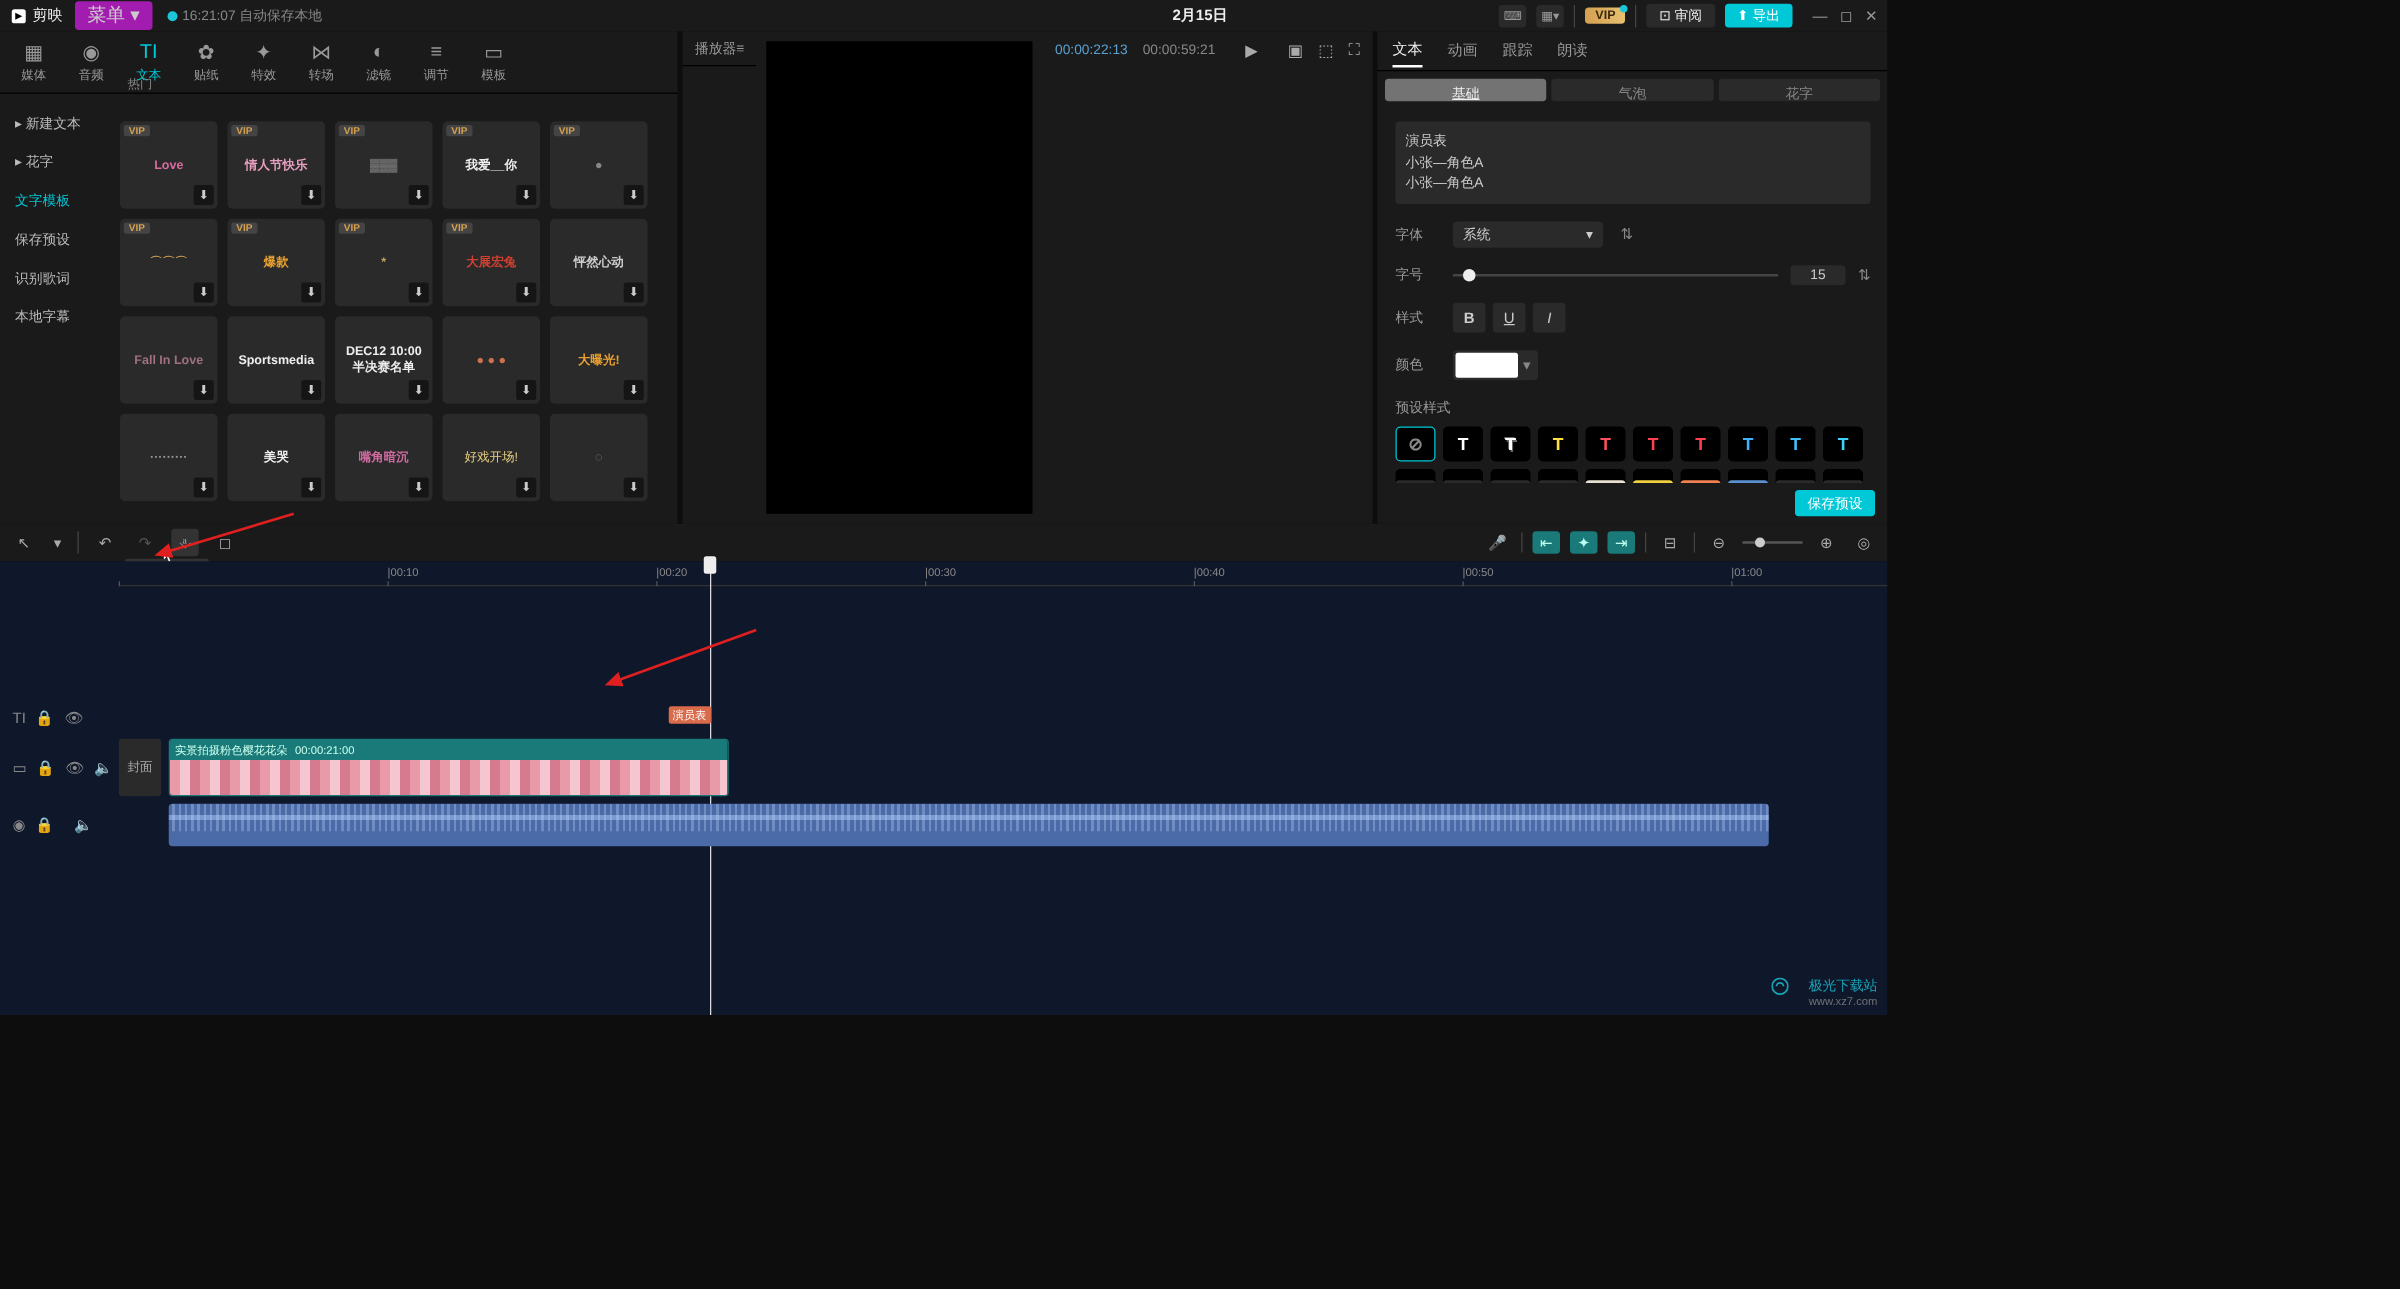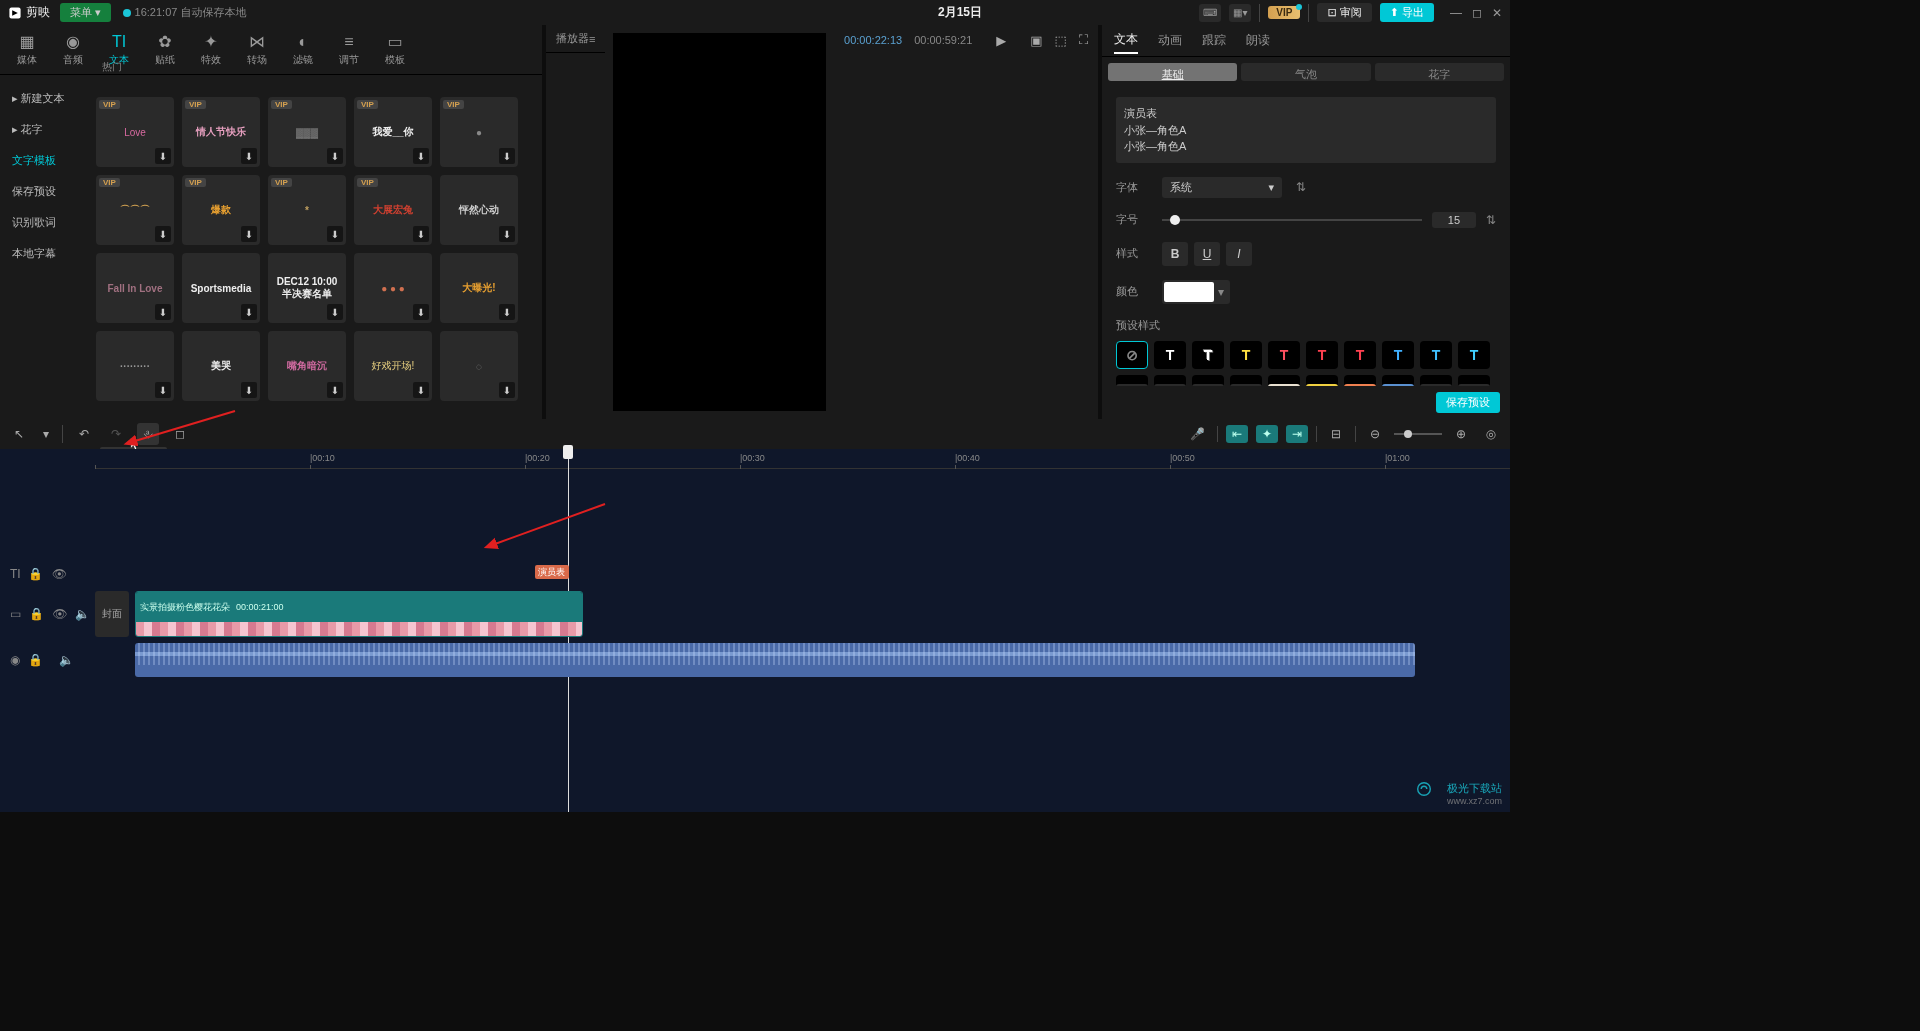--- a/index.html
+++ b/index.html
@@ -1,20 +1,20 @@
 <!DOCTYPE html>
 <html><head>
 <meta charset="utf-8">
 <style>
 * { margin: 0; padding: 0; box-sizing: border-box; }
 body { background: #0d0d0d; color: #ccc; font-family: "Microsoft YaHei", sans-serif; font-size: 12px; overflow: hidden; width: 1510px; height: 812px; }
 .titlebar { height: 25px; background: #1a1a1a; display: flex; align-items: center; padding: 0 8px; }
 .logo { display: flex; align-items: center; gap: 4px; font-size: 12px; color: #eee; }
 .logo svg { width: 14px; height: 14px; }
-.menu-btn { background: #15803d; color: #ccc; padding: 2px 10px; border-radius: 3px; margin-left: 10px; font-size: 11px; text-align: right; }
+.menu-btn { background: #a21caf; color: #ccc; padding: 2px 10px; border-radius: 3px; margin-left: 10px; font-size: 15px; text-align: right; }
 .autosave { color: #888; font-size: 11px; margin-left: 12px; display: flex; align-items: center; gap: 4px; }
 .autosave-dot { width: 8px; height: 8px; background: #1bc6d8; border-radius: 50%; }
 .project-title { position: absolute; left: 50%; transform: translateX(-50%); color: #eee; font-size: 12px; font-weight: bold; }
 .titlebar-right { margin-left: auto; display: flex; align-items: center; gap: 8px; }
 .tb-icon { width: 22px; height: 18px; background: #2a2a2a; border-radius: 3px; display: flex; align-items: center; justify-content: center; color: #999; font-size: 10px; }
 .vip-badge { background: linear-gradient(90deg, #d4a050, #e8c070); color: #3a2a10; padding: 1px 8px; border-radius: 3px; font-size: 10px; font-weight: bold; position: relative; }
 .vip-dot { position: absolute; top: -2px; right: -2px; width: 6px; height: 6px; background: #1bc6d8; border-radius: 50%; }
 .review-btn { background: #2a2a2a; color: #eee; padding: 2px 10px; border-radius: 3px; font-size: 11px; }
 .export-btn { background: #00c8d6; color: #fff; padding: 2px 10px; border-radius: 3px; font-size: 11px; }
 .win-controls { display: flex; gap: 10px; margin-left: 8px; color: #999; }
@@ -90,21 +90,21 @@
 .playhead { position: absolute; top: 0; width: 1px; background: #ddd; height: 100%; }
 .playhead-handle { position: absolute; top: -4px; left: -5px; width: 10px; height: 14px; background: #eee; border-radius: 2px; }
 .tracks { position: relative; margin-left: 0; }
 .track-row { display: flex; align-items: center; height: 42px; }
 .track-row.text { height: 30px; }
 .track-row.cover { height: 50px; }
 .track-header { width: 95px; display: flex; align-items: center; justify-content: flex-start; gap: 8px; padding-left: 10px; color: #888; font-size: 12px; }
 .track-body { flex: 1; position: relative; height: 100%; }
 .text-clip { position: absolute; top: 6px; height: 14px; background: #d96a4a; border-radius: 2px; font-size: 9px; color: #fff; padding: 0 3px; display: flex; align-items: center; }
 .video-clip { position: absolute; top: 2px; height: 46px; border-radius: 3px; overflow: hidden; border: 1px solid #1a7a7a; }
-.video-clip-header { height: 30px; background: #1a7a7a; font-size: 9px; color: #cfe; padding: 0 4px; display: flex; align-items: center; gap: 6px; }
+.video-clip-header { height: 16px; background: #1a7a7a; font-size: 9px; color: #cfe; padding: 0 4px; display: flex; align-items: center; gap: 6px; }
 .video-clip-body { height: 32px; background: repeating-linear-gradient(90deg, #e89aa8, #e89aa8 8px, #f5c5d0 8px, #f5c5d0 16px, #d67a90 16px, #d67a90 24px); }
 .audio-clip { position: absolute; top: 4px; height: 34px; background: #4a6aa8; border-radius: 3px; overflow: hidden; }
 .audio-clip-header { height: 12px; font-size: 9px; color: #cde; padding: 0 4px; }
 .audio-wave { height: 22px; background: linear-gradient(180deg, transparent 40%, #7a9ad0 40%, #7a9ad0 60%, transparent 60%); position: relative; }
 .audio-wave::after { content:''; position:absolute; inset:0; background: repeating-linear-gradient(90deg, transparent 0 3px, rgba(200,220,255,0.3) 3px 5px); }
 .cover-label { position: absolute; left: 97px; top: 2px; width: 34px; height: 46px; background: #2a2a2a; border-radius: 3px; display: flex; align-items: center; justify-content: center; font-size: 10px; color: #aaa; }
 .watermark { position: absolute; bottom: 6px; right: 8px; color: #1bc6d8; font-size: 11px; opacity: 0.8; text-align: right; }
 .watermark-sub { color: #888; font-size: 9px; }
 .timeline-right-tools { position:absolute; right:8px; top:0; display:flex; align-items:center; gap:8px; height:30px; }
 .tr-icon { width:22px; height:18px; display:flex; align-items:center; justify-content:center; border-radius:3px; color:#aaa; font-size:12px; }
@@ -197,21 +197,21 @@
             <div class="sidebar-item">保存预设</div>
             <div class="sidebar-item">识别歌词</div>
             <div class="sidebar-item">本地字幕</div>
           </div>
         <div class="sidebar-cat-header" style="position:absolute; top:56px; left:94px;">热门</div>
       </div>
       <div class="template-grid" id="template-grid" style="padding-top:22px;">
           <div class="template-row">
             <div class="template-card">
               <div class="vip-tag">VIP</div>
-              <div class="tmpl-text" style="color:#d86aa0;font-weight:normal;">Love</div>
+              <div class="tmpl-text" style="color:#d86aa0;font-weight:bold;">Love</div>
               <div class="dl-btn">⬇</div>
             </div>
             <div class="template-card">
               <div class="vip-tag">VIP</div>
               <div class="tmpl-text" style="color:#e8a0c0;font-weight:bold;">情人节快乐</div>
               <div class="dl-btn">⬇</div>
             </div>
             <div class="template-card">
               <div class="vip-tag">VIP</div>
               <div class="tmpl-text" style="color:#777;font-weight:bold;">▓▓▓</div>

